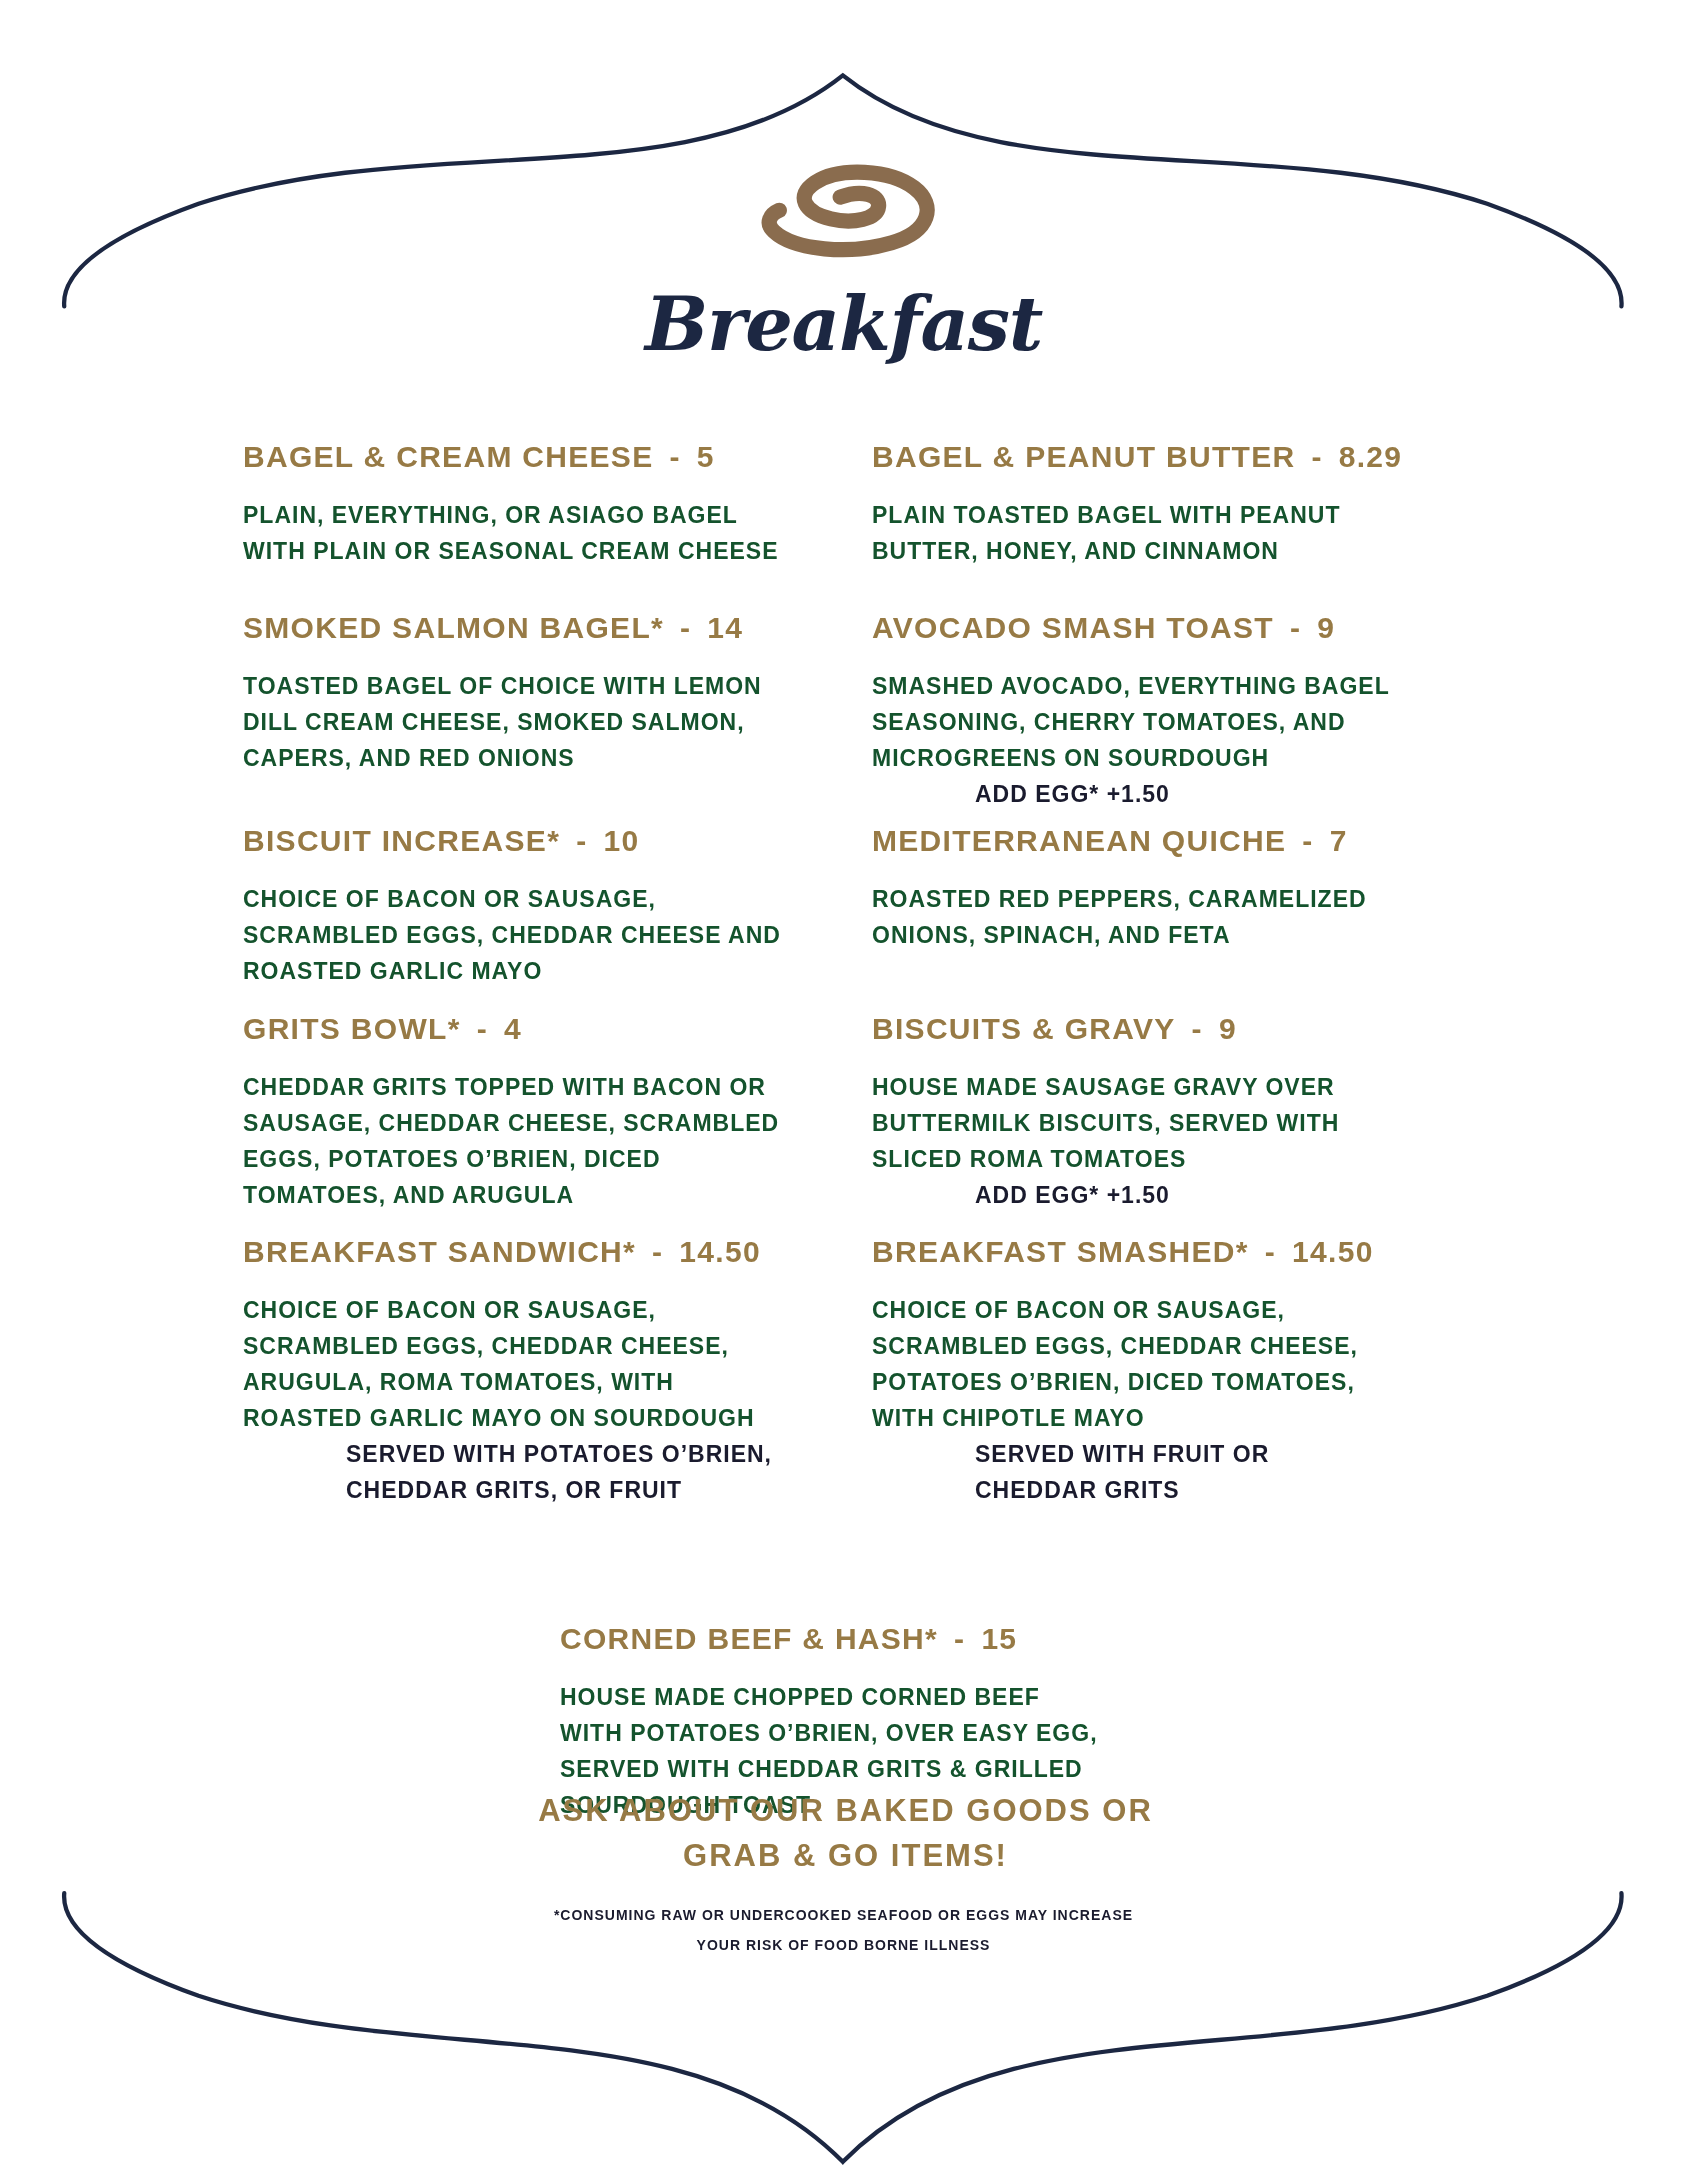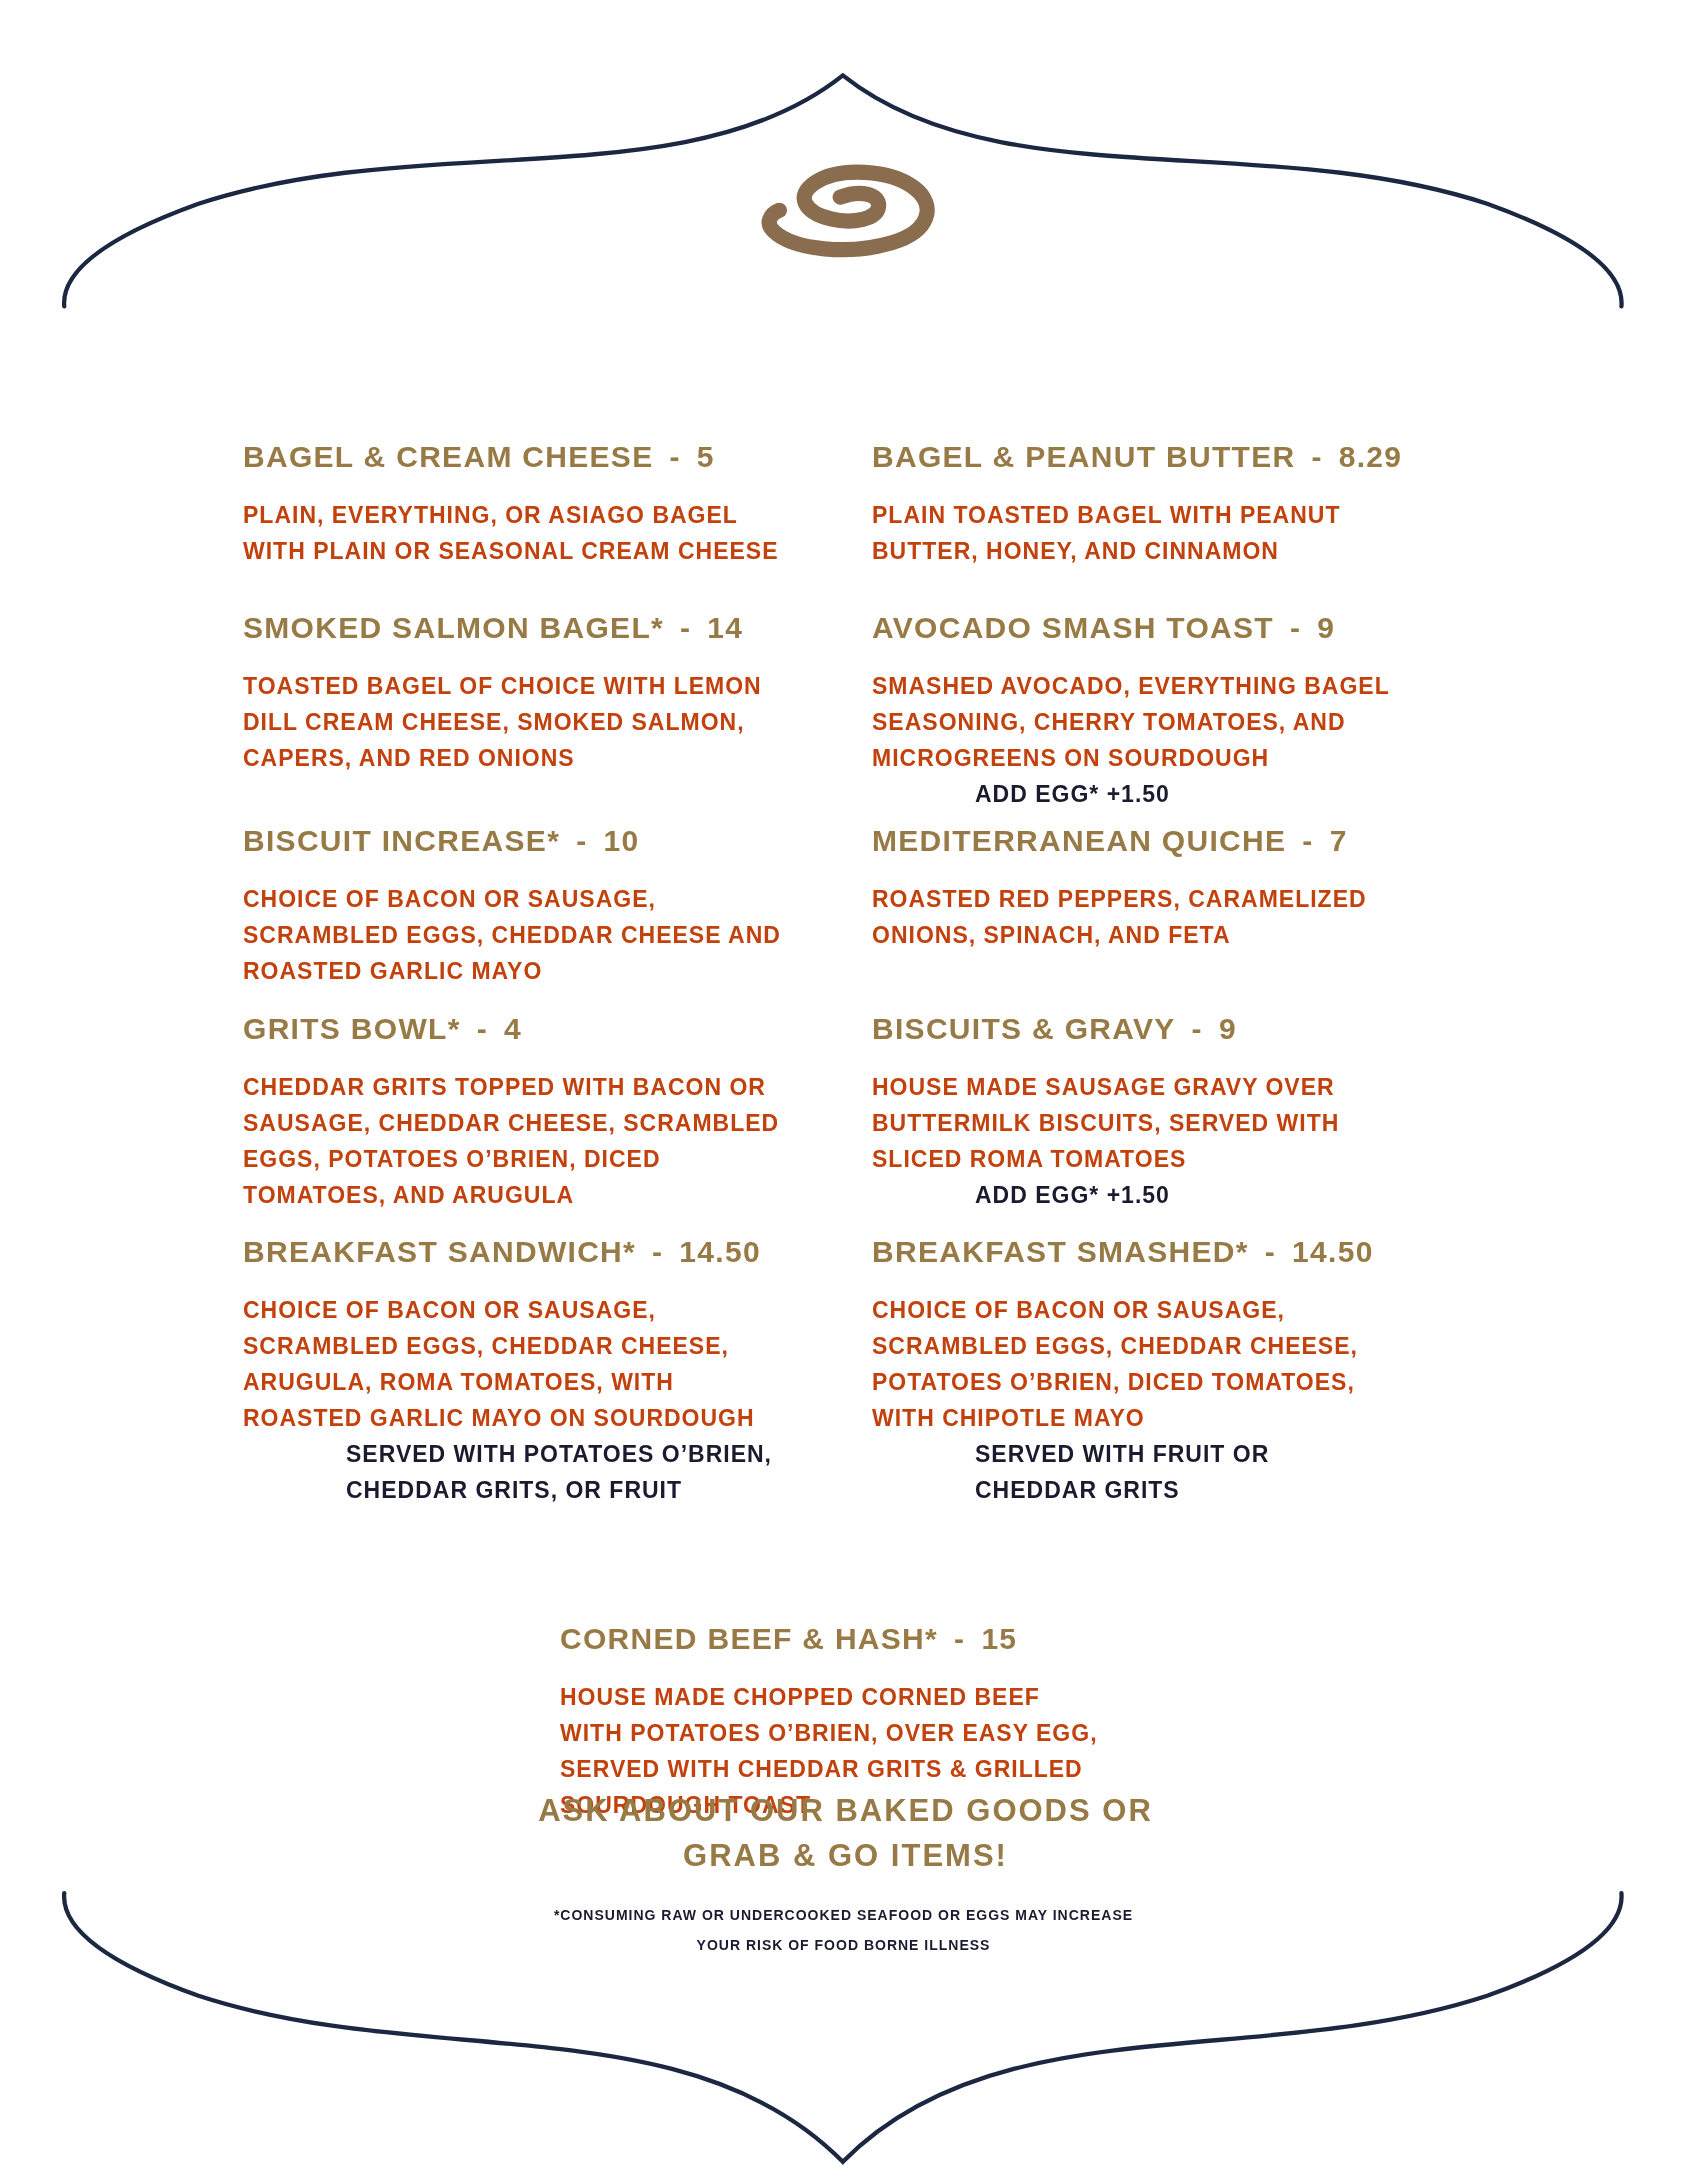--- a/index.html
+++ b/index.html
@@ -23,21 +23,21 @@
   .item{position:absolute;width:629px;}
   .item-header{
     margin:0 0 24px 0;
     font-size:30px;line-height:33px;font-weight:bold;
     letter-spacing:1.3px;color:#977a45;white-space:nowrap;
   }
   .dash{display:inline-block;margin:0 16px;}
   .desc{
     margin:0;
     font-size:23px;line-height:36px;font-weight:bold;
-    letter-spacing:1px;color:#c2410c;
+    letter-spacing:1px;color:#14532d;
     white-space:pre-line;
   }
   .note{
     margin:0;padding-left:103px;
     font-size:23px;line-height:36px;font-weight:bold;
     letter-spacing:1px;color:#1a1b2e;
     white-space:pre-line;
   }
   .ask{
     position:absolute;top:1786px;left:0;width:100%;margin:2px;
@@ -74,20 +74,21 @@
     <path d="M 97 2862 C 93 2911, 150 2963, 300 3017 C 640 3129, 1040 3030, 1274 3268
              C 1508 3030, 1908 3129, 2248 3017 C 2398 2963, 2455 2911, 2451 2862" fill="none" stroke="#1c2742" stroke-width="6.5" stroke-linecap="round"></path>
     <g transform="translate(1118,238)">
       <path d="M 152 60 C 184 48, 212 56, 210 74 C 208 93, 172 101, 138 93
                C 97 83, 84 58, 114 38 C 150 14, 228 18, 264 46
                C 298 72, 288 112, 230 129 C 166 148, 82 140, 52 112
                C 38 99, 46 86, 60 80" fill="none" stroke="#8a6c4e" stroke-width="23" stroke-linecap="round"></path>
     </g>
   </svg>
 
+  <h1 class="title">Breakfast</h1>
 
   <section class="item col-left row-1">
     <h3 class="item-header"><span>BAGEL &amp; CREAM CHEESE</span><span class="dash">-</span><span>5</span></h3>
     <p class="desc">PLAIN, EVERYTHING, OR ASIAGO BAGEL
 WITH PLAIN OR SEASONAL CREAM CHEESE</p>
   </section>
 
   <section class="item col-left row-2">
     <h3 class="item-header"><span>SMOKED SALMON BAGEL*</span><span class="dash">-</span><span>14</span></h3>
     <p class="desc">TOASTED BAGEL OF CHOICE WITH LEMON

